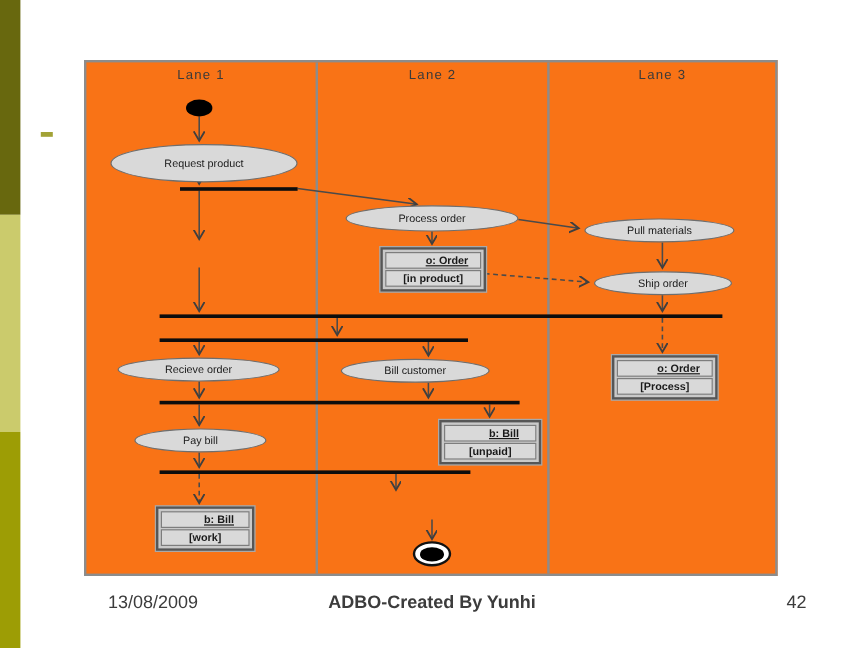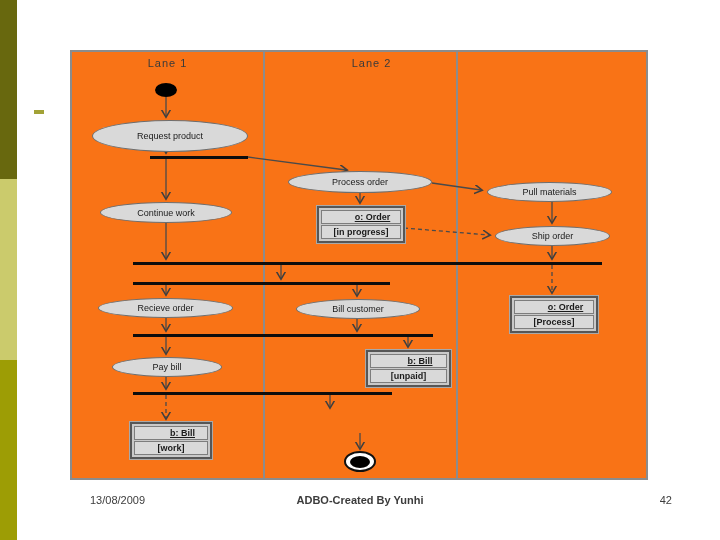--- a/index.html
+++ b/index.html
@@ -47,42 +47,43 @@
     position:absolute;border:2px solid #111;border-radius:50%;background:#fff;
     display:flex;align-items:center;justify-content:center;box-sizing:border-box;
   }
   .final-inner{width:20px;height:12px;background:#000;border-radius:50%;}
 
   .connectors{position:absolute;left:0;top:0;}
   .flow{stroke:#4a4a4a;stroke-width:1.3;fill:none;}
   .flow.dashed{stroke-dasharray:4 3;}
 
   
-  .footer-text{position:absolute;font-size:11px;color:#3c3c3c;}
+  .footer-text{position:absolute;font-size:15px;color:#3c3c3c;}
   .footer-date{left:90px;top:494px;}
   .footer-credit{left:0;right:0;top:494px;text-align:center;font-weight:bold;}
   .footer-page{right:48px;top:494px;}
 </style>
 </head>
 <body>
 
 <div class="slide">
 
   <div class="sbar top"></div>
   <div class="sbar mid"></div>
   <div class="sbar bot"></div>
   <div class="bullet-dash"></div>
 
   <div class="frame">
 
     <div class="divider" style="left:191px;"></div>
     <div class="divider" style="left:384px;"></div>
 
     <div class="lane-label" style="left:0;width:191px;">Lane 1</div>
-    <div class="lane-label" style="left:204px;width:191px;">Lane 2</div>
+    <div class="lane-label" style="left:193px;width:191px;">Lane 2</div>
+    <div class="lane-label" style="left:386px;width:188px;">Lane 3</div>
 
     <svg class="connectors" width="574" height="426">
       <defs>
         <marker id="ah" markerWidth="9" markerHeight="9" refX="5" refY="3.5" orient="auto">
           <path d="M0,0 L6,3.5 L0,7" fill="none" stroke="#3f3f3f" stroke-width="1.2"></path>
         </marker>
       </defs>
 
       <line class="flow" x1="94" y1="45" x2="94" y2="64" marker-end="url(#ah)"></line>
       <line class="flow" x1="94" y1="88" x2="94" y2="100" marker-end="url(#ah)"></line>
@@ -107,38 +108,37 @@
       <line class="flow dashed" x1="480" y1="213" x2="480" y2="240" marker-end="url(#ah)"></line>
 
       <line class="flow" x1="176" y1="105" x2="274" y2="118" marker-end="url(#ah)"></line>
       <line class="flow" x1="360" y1="131" x2="409" y2="138" marker-end="url(#ah)"></line>
       <line class="flow dashed" x1="332" y1="176" x2="417" y2="183" marker-end="url(#ah)"></line>
     </svg>
 
     <div class="initial" style="left:83px;top:31px;width:22px;height:14px;"></div>
     <div class="activity" style="left:20px;top:68px;width:156px;height:32px;">Request product</div>
     <div class="syncbar" style="left:78px;top:104px;width:98px;"></div>
-    <div class="activity" style="left:28px;top:150px;width:132px;height:21px;">Continue work</div>
     <div class="syncbar" style="left:61px;top:210px;width:469px;"></div>
     <div class="syncbar" style="left:61px;top:230px;width:257px;"></div>
     <div class="activity" style="left:26px;top:246px;width:135px;height:20px;">Recieve order</div>
     <div class="syncbar" style="left:61px;top:282px;width:300px;"></div>
     <div class="activity" style="left:40px;top:305px;width:110px;height:20px;">Pay bill</div>
     <div class="syncbar" style="left:61px;top:340px;width:259px;"></div>
     <div class="obj" style="left:58px;top:370px;width:82px;">
       <div class="row title">b: Bill</div>
       <div class="row">[work]</div>
     </div>
 
     <div class="activity" style="left:216px;top:119px;width:144px;height:22px;">Process order</div>
     <div class="obj" style="left:245px;top:154px;width:88px;">
       <div class="row title">o: Order</div>
-      <div class="row">[in progress]</div>
+      <div class="row">[in product]</div>
     </div>
-    <div class="activity" style="left:224px;top:247px;width:124px;height:20px;">Bill customer</div>
+    <div class="activity" style="left:212px;top:247px;width:124px;height:20px;">Bill customer</div>
     <div class="obj" style="left:294px;top:298px;width:85px;">
       <div class="row title">b: Bill</div>
       <div class="row">[unpaid]</div>
     </div>
     <div class="final-outer" style="left:272px;top:399px;width:32px;height:21px;">
       <div class="final-inner"></div>
     </div>
 
     <div class="activity" style="left:415px;top:130px;width:125px;height:20px;">Pull materials</div>
     <div class="activity" style="left:423px;top:174px;width:115px;height:20px;">Ship order</div>

